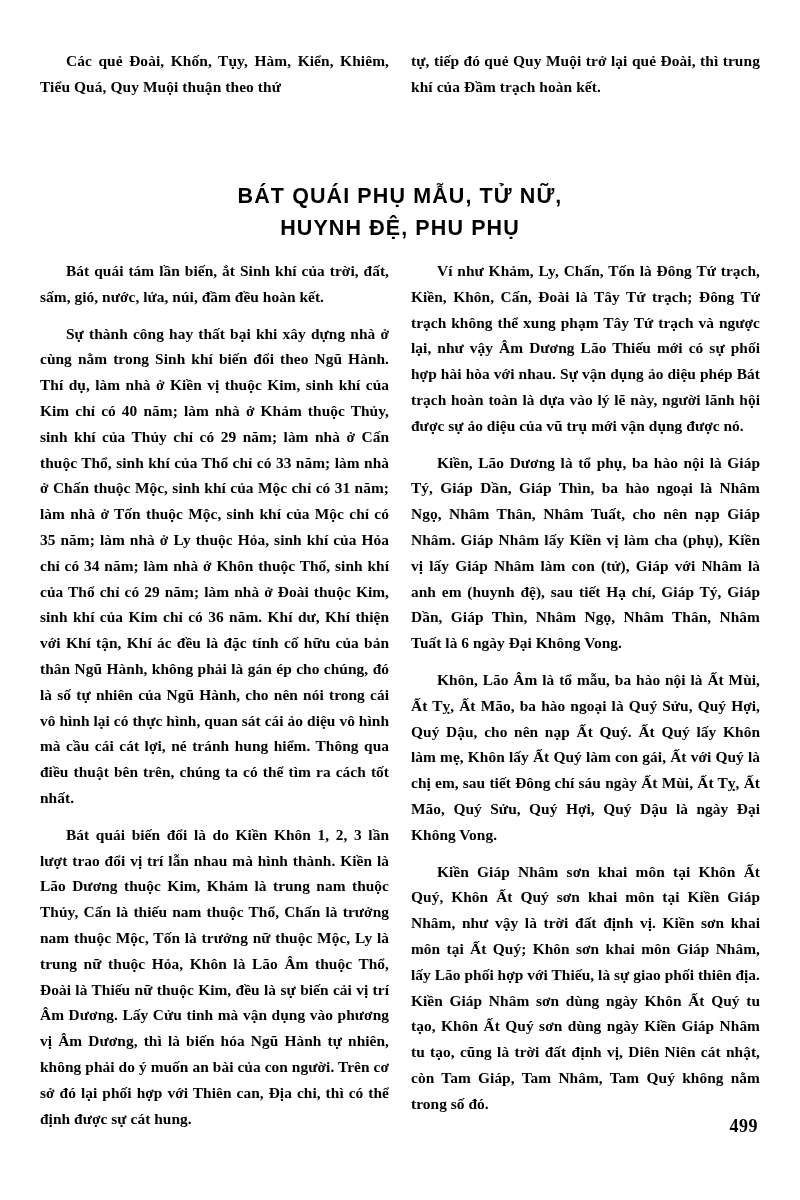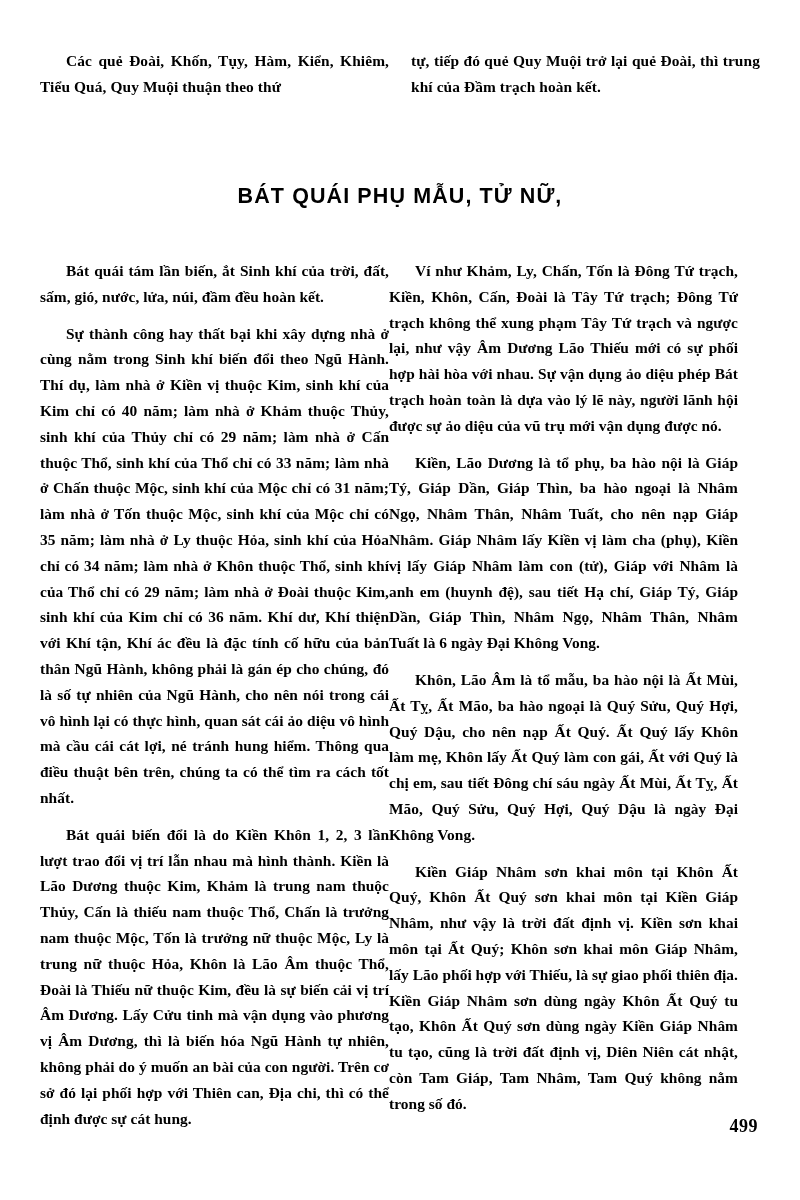--- a/index.html
+++ b/index.html
@@ -74,20 +74,21 @@
     display: block;
   }
 
   
   .body-cols {
     position: absolute;
     left: 40px;
     top: 258px;
     width: 720px;
     display: flex;
+    gap: 22px;
   }
   .col {
     width: 349px;
   }
   .col p {
     margin: 0 0 0 0;
     text-align: justify;
     text-justify: inter-word;
     text-indent: 26px;
     font-size: 15.4px;
@@ -120,20 +121,21 @@
     <div class="top-col left">
       <p>Các quẻ Đoài, Khốn, Tụy, Hàm, Kiển, Khiêm, Tiểu Quá, Quy Muội thuận theo thứ</p>
     </div>
     <div class="top-col right">
       <p>tự, tiếp đó quẻ Quy Muội trở lại quẻ Đoài, thì trung khí của Đầm trạch hoàn kết.</p>
     </div>
   </div>
 
   <h1 class="heading">
     <span class="line1">BÁT QUÁI PHỤ MẪU, TỬ NỮ,</span>
+    <span class="line2">HUYNH ĐỆ, PHU PHỤ</span>
   </h1>
 
   <div class="body-cols">
     <div class="col">
       <p>Bát quái tám lần biến, ắt Sinh khí của trời, đất, sấm, gió, nước, lửa, núi, đầm đều hoàn kết.</p>
       <p>Sự thành công hay thất bại khi xây dựng nhà ở cùng nằm trong Sinh khí biến đổi theo Ngũ Hành. Thí dụ, làm nhà ở Kiền vị thuộc Kim, sinh khí của Kim chỉ có 40 năm; làm nhà ở Khảm thuộc Thủy, sinh khí của Thủy chỉ có 29 năm; làm nhà ở Cấn thuộc Thổ, sinh khí của Thổ chỉ có 33 năm; làm nhà ở Chấn thuộc Mộc, sinh khí của Mộc chỉ có 31 năm; làm nhà ở Tốn thuộc Mộc, sinh khí của Mộc chỉ có 35 năm; làm nhà ở Ly thuộc Hỏa, sinh khí của Hỏa chỉ có 34 năm; làm nhà ở Khôn thuộc Thổ, sinh khí của Thổ chỉ có 29 năm; làm nhà ở Đoài thuộc Kim, sinh khí của Kim chỉ có 36 năm. Khí dư, Khí thiện với Khí tận, Khí ác đều là đặc tính cố hữu của bản thân Ngũ Hành, không phải là gán ép cho chúng, đó là số tự nhiên của Ngũ Hành, cho nên nói trong cái vô hình lại có thực hình, quan sát cái ảo diệu vô hình mà cầu cái cát lợi, né tránh hung hiểm. Thông qua điều thuật bên trên, chúng ta có thể tìm ra cách tốt nhất.</p>
       <p>Bát quái biến đổi là do Kiền Khôn 1, 2, 3 lần lượt trao đổi vị trí lẫn nhau mà hình thành. Kiền là Lão Dương thuộc Kim, Khảm là trung nam thuộc Thủy, Cấn là thiếu nam thuộc Thổ, Chấn là trưởng nam thuộc Mộc, Tốn là trưởng nữ thuộc Mộc, Ly là trung nữ thuộc Hỏa, Khôn là Lão Âm thuộc Thổ, Đoài là Thiếu nữ thuộc Kim, đều là sự biến cải vị trí Âm Dương. Lấy Cửu tinh mà vận dụng vào phương vị Âm Dương, thì là biến hóa Ngũ Hành tự nhiên, không phải do ý muốn an bài của con người. Trên cơ sở đó lại phối hợp với Thiên can, Địa chi, thì có thể định được sự cát hung.</p>
     </div>
     <div class="col">
       <p>Ví như Khảm, Ly, Chấn, Tốn là Đông Tứ trạch, Kiền, Khôn, Cấn, Đoài là Tây Tứ trạch; Đông Tứ trạch không thể xung phạm Tây Tứ trạch và ngược lại, như vậy Âm Dương Lão Thiếu mới có sự phối hợp hài hòa với nhau. Sự vận dụng ảo diệu phép Bát trạch hoàn toàn là dựa vào lý lẽ này, người lãnh hội được sự ảo diệu của vũ trụ mới vận dụng được nó.</p>

